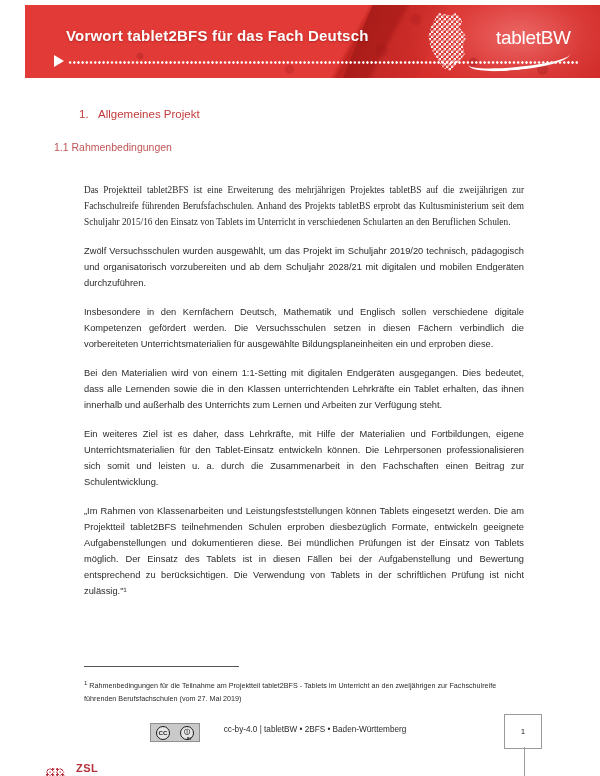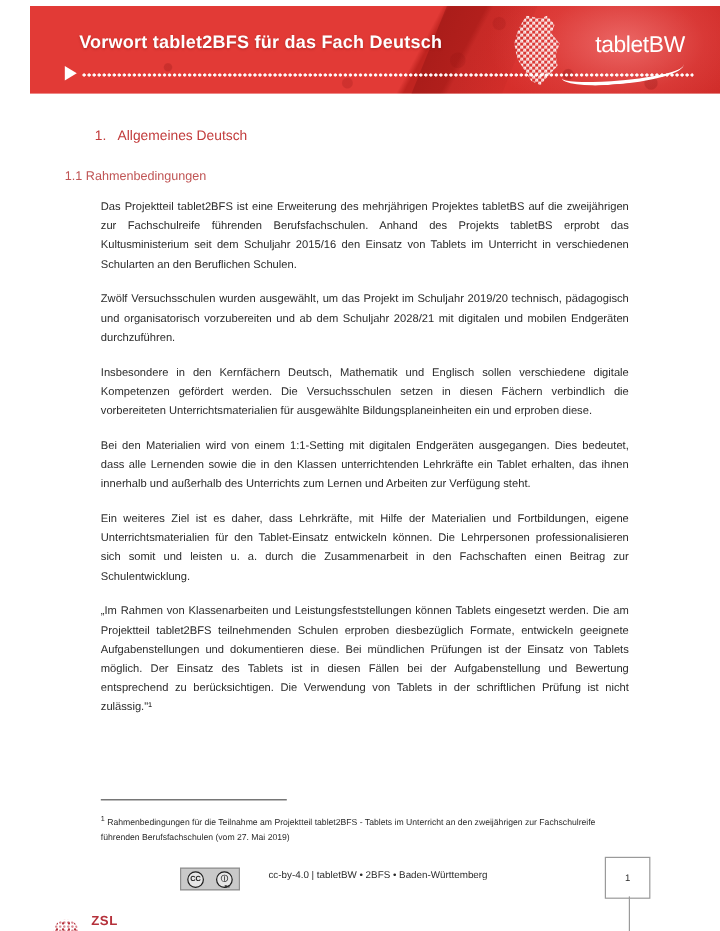--- a/index.html
+++ b/index.html
@@ -147,21 +147,21 @@
   }
   .body-text {
     margin: 0;
     padding: 0 76px 0 84px;
     font-size: 9.3px;
     line-height: 1.72;
     color: #2b2b2b;
     text-align: justify;
   }
   .para { margin-top: 13px; }
-  .para:first-of-type { margin-top: 12px; }
+  .para:first-of-type { margin-top: 30px; font-family: Liberation Serif, serif; }
 
   
   .footnote-wrap {
     position: absolute;
     left: 0;
     top: 666px;
     width: 600px;
   }
   .footnote-rule {
     margin-left: 84px;
@@ -305,21 +305,21 @@
     <div class="tbw-map"></div>
     <div class="tbw-text">tabletBW</div>
     <div class="tbw-swoosh"></div>
   </div>
 </div>
 
 <div class="page">
 
   <div class="h1">
     <span class="num">1.</span>
-    <span>Allgemeines Deutsch</span>
+    <span>Allgemeines Projekt</span>
   </div>
 
   <div class="h2">1.1 Rahmenbedingungen</div>
 
   <p class="body-text para">Das Projektteil tablet2BFS ist eine Erweiterung des mehrjährigen Projektes tabletBS auf die zweijährigen zur Fachschulreife führenden Berufsfachschulen. Anhand des Projekts tabletBS erprobt das Kultusministerium seit dem Schuljahr 2015/16 den Einsatz von Tablets im Unterricht in verschiedenen Schularten an den Beruflichen Schulen.</p>
   <p class="body-text para">Zwölf Versuchsschulen wurden ausgewählt, um das Projekt im Schuljahr 2019/20 technisch, pädagogisch und organisatorisch vorzubereiten und ab dem Schuljahr 2028/21 mit digitalen und mobilen Endgeräten durchzuführen.</p>
   <p class="body-text para">Insbesondere in den Kernfächern Deutsch, Mathematik und Englisch sollen verschiedene digitale Kompetenzen gefördert werden. Die Versuchsschulen setzen in diesen Fächern verbindlich die vorbereiteten Unterrichtsmaterialien für ausgewählte Bildungsplaneinheiten ein und erproben diese.</p>
   <p class="body-text para">Bei den Materialien wird von einem 1:1-Setting mit digitalen Endgeräten ausgegangen. Dies bedeutet, dass alle Lernenden sowie die in den Klassen unterrichtenden Lehrkräfte ein Tablet erhalten, das ihnen innerhalb und außerhalb des Unterrichts zum Lernen und Arbeiten zur Verfügung steht.</p>
   <p class="body-text para">Ein weiteres Ziel ist es daher, dass Lehrkräfte, mit Hilfe der Materialien und Fortbildungen, eigene Unterrichtsmaterialien für den Tablet-Einsatz entwickeln können. Die Lehrpersonen professionalisieren sich somit und leisten u. a. durch die Zusammenarbeit in den Fachschaften einen Beitrag zur Schulentwicklung.</p>
   <p class="body-text para">„Im Rahmen von Klassenarbeiten und Leistungsfeststellungen können Tablets eingesetzt werden. Die am Projektteil tablet2BFS teilnehmenden Schulen erproben diesbezüglich Formate, entwickeln geeignete Aufgabenstellungen und dokumentieren diese. Bei mündlichen Prüfungen ist der Einsatz von Tablets möglich. Der Einsatz des Tablets ist in diesen Fällen bei der Aufgabenstellung und Bewertung entsprechend zu berücksichtigen. Die Verwendung von Tablets in der schriftlichen Prüfung ist nicht zulässig."¹</p>

